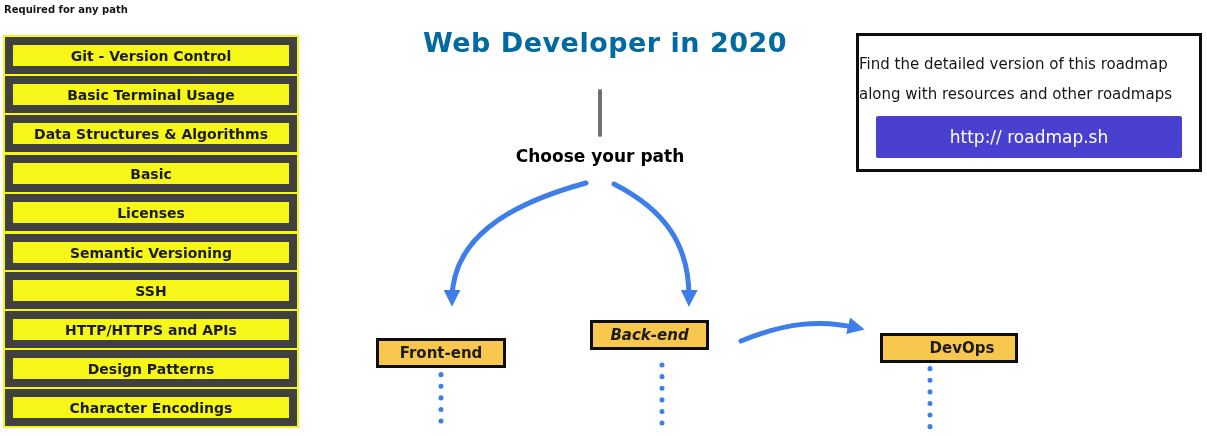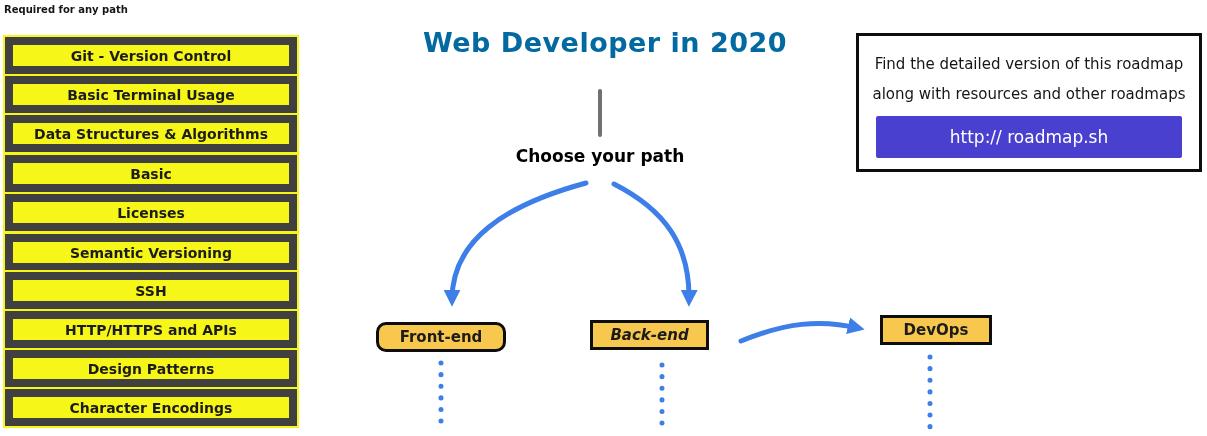--- a/index.html
+++ b/index.html
@@ -45,30 +45,30 @@
     position:absolute;left:455px;top:146px;width:290px;
     text-align:center;font-size:17px;font-weight:bold;color:#000000;
   }
   .path-box{
     position:absolute;height:24px;
     background:var(--path-orange);
     border:3px solid #0d0d0d;
     display:flex;align-items:center;justify-content:center;
     font-size:15px;font-weight:bold;color:#1c1c1c;
   }
-  #path-frontend{left:376px;top:322px;width:124px;border-radius:10px;}
+  #path-frontend{left:376px;top:338px;width:124px;}
   #path-backend{left:590px;top:320px;width:113px;font-style:italic;}
-  #path-devops{left:880px;top:315px;width:106px;}
+  #path-devops{left:880px;top:333px;width:106px;padding-left:26px;}
   .info-box{
     position:absolute;left:856px;top:33px;width:340px;height:133px;
     background:#ffffff;border:3px solid #0d0d0d;
   }
   .info-line{
     position:absolute;left:0;width:100%;
-    text-align:center;font-size:15px;color:#161616;font-weight:500;
+    text-align:left;font-size:15px;color:#161616;font-weight:500;
   }
   #info-line1{top:19px;}
   #info-line2{top:49px;}
   .url-button{
     position:absolute;left:17px;top:80px;width:306px;height:42px;
     background:var(--button-indigo);
     border:none;border-radius:2px;
     color:#ffffff;font-size:17px;font-weight:normal;
     font-family:"DejaVu Sans","Liberation Sans",sans-serif;
     display:flex;align-items:center;justify-content:center;

